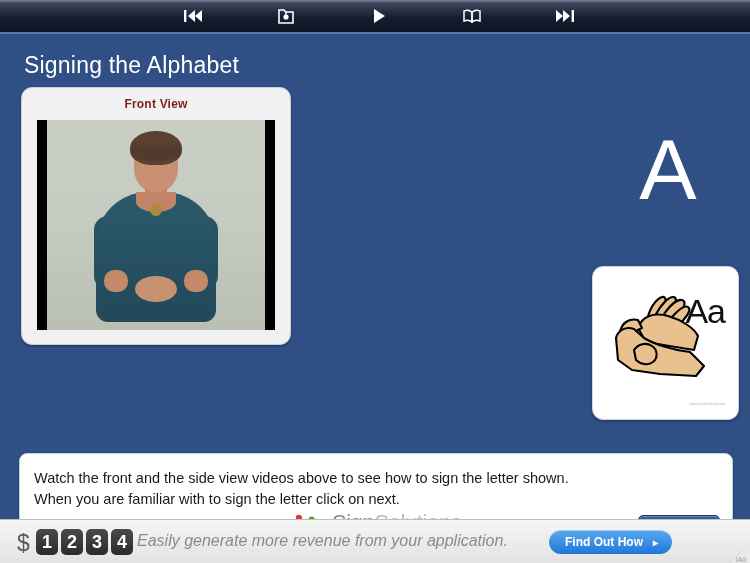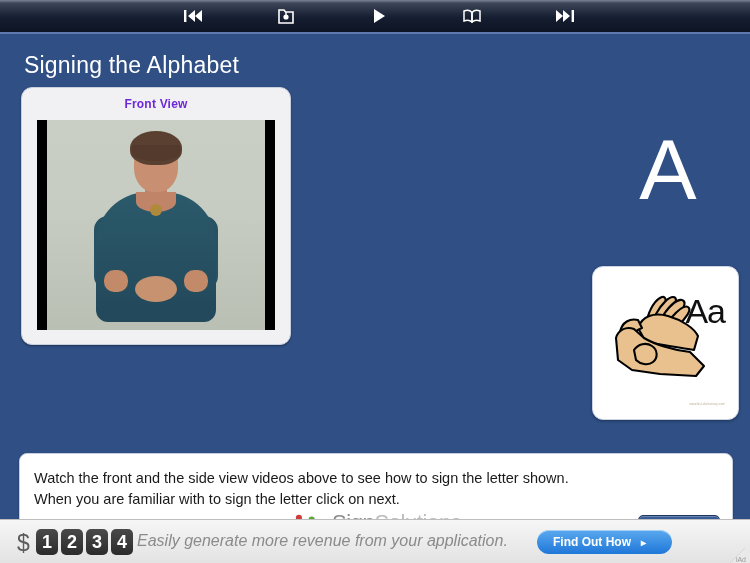--- a/index.html
+++ b/index.html
@@ -71,21 +71,21 @@
     border: 1px solid #c9cfdd;
     overflow: hidden;
   }
   #front-card { left: 21px; top: 53px; width: 268px; height: 256px; }
   #side-card  { left: 304px; top: 53px; width: 276px; height: 256px; }
 
   .video-card-title {
     text-align: center;
     font-size: 12px;
     font-weight: bold;
-    color: #6d28d9;
+    color: #7f1d1d;
     margin-top: 9px;
     letter-spacing: 0.2px;
   }
   .video-stage {
     position: absolute;
     left: 15px;
     right: 15px;
     top: 32px;
     bottom: 14px;
     background: #000;
@@ -326,21 +326,21 @@
     font-weight: bold;
     display:flex; align-items:center; justify-content:center;
   }
   .ad-text {
     position:absolute; left:137px; top:12px;
     font-size:16px; color:#8b8b8b;font-style:italic;
   }
   #ad-cta {
     position:absolute; right:78px; top:10px;
     height:24px;
-    padding: 0 26px 0 16px;
+    padding: 0 14px 0 16px;
     background: linear-gradient(to bottom,#5aa9ef,#1f77d8);
     border-radius: 13px;
     color:#fff;
     font-size:12px;
     font-weight:bold;
     display:flex; align-items:center; gap:10px;
     cursor:pointer;
     box-shadow: inset 0 1px 0 rgba(255,255,255,0.45);
   }
   .ad-arrow { font-size: 10px; }

